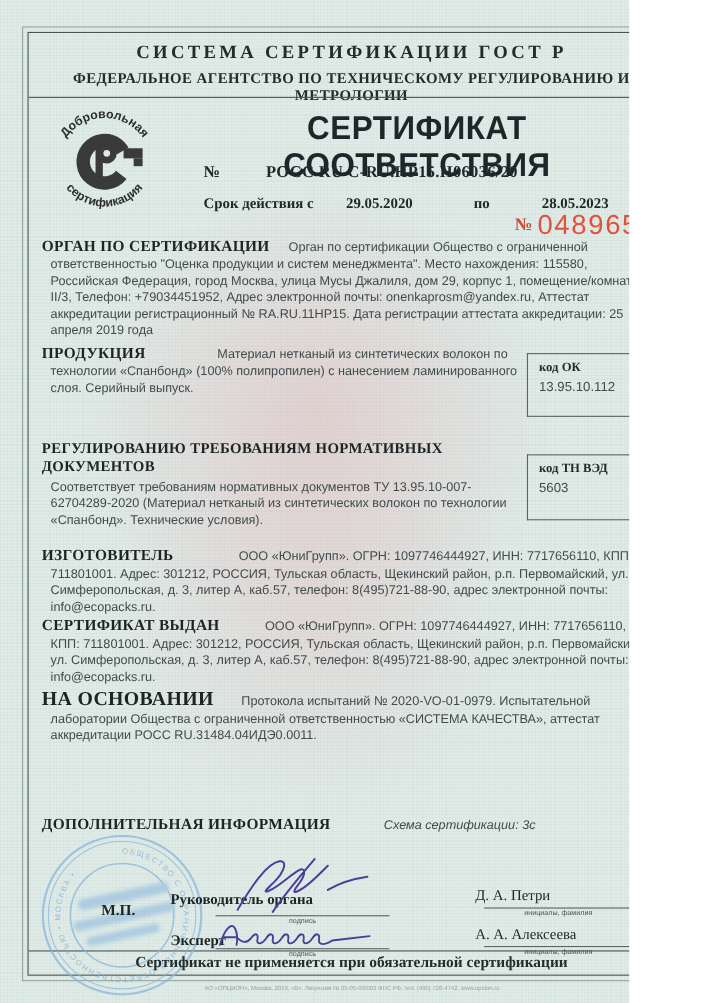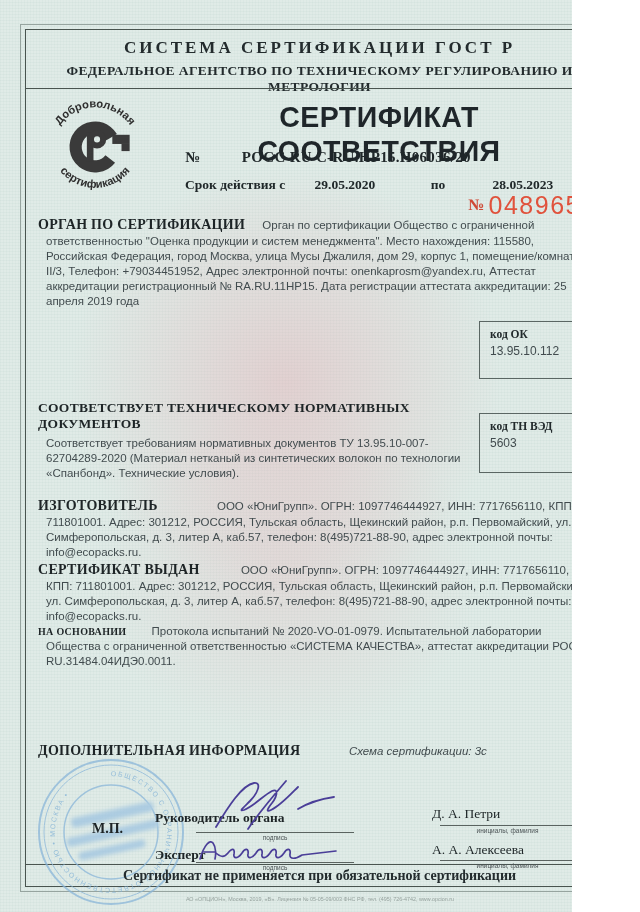--- a/index.html
+++ b/index.html
@@ -108,27 +108,33 @@
     <span class="v">0489650</span>
   </div>
 
   <div class="sec" style="top:216px;width:552px;">
     <p class="para">
       <span class="sh" style="margin-right:14px;font-size:14px;">ОРГАН ПО СЕРТИФИКАЦИИ</span>
       <span>Орган по сертификации Общество с ограниченной ответственностью "Оценка продукции и систем менеджмента". Место нахождения: 115580, Российская Федерация, город Москва, улица Мусы Джалиля, дом 29, корпус 1, помещение/комната II/3, Телефон: +79034451952, Адрес электронной почты: onenkaprosm@yandex.ru, Аттестат аккредитации регистрационный № RA.RU.11НР15. Дата регистрации аттестата аккредитации: 25 апреля 2019 года</span>
     </p>
   </div>
 
+  <div class="sec" style="top:313px;width:442px;">
+    <p class="para">
+      <span class="sh" style="margin-right:62px;font-size:14px;">ПРОДУКЦИЯ</span>
+      <span>Материал нетканый из синтетических волокон по технологии «Спанбонд» (100% полипропилен) с нанесением ламинированного слоя. Серийный выпуск.</span>
+    </p>
+  </div>
   <div class="codebox" style="top:321px;height:58px;">
     <div class="cl">код ОК</div>
     <div class="cv">13.95.10.112</div>
   </div>
 
   <div class="sec" style="top:400px;width:442px;">
-    <div class="sh">СООТВЕТСТВУЕТ ТЕХНИЧЕСКОМУ НОРМАТИВНЫХ ДОКУМЕНТОВ</div>
+    <div class="sh">РЕГУЛИРОВАНИЮ ТРЕБОВАНИЯМ НОРМАТИВНЫХ ДОКУМЕНТОВ</div>
     <p class="para" style="margin-top:4px;padding-left:8px;text-indent:0;">Соответствует требованиям нормативных документов ТУ 13.95.10-007-62704289-2020 (Материал нетканый из синтетических волокон по технологии «Спанбонд». Технические условия).</p>
   </div>
   <div class="codebox" style="top:413px;height:60px;">
     <div class="cl">код ТН ВЭД</div>
     <div class="cv">5603</div>
   </div>
 
   <div class="sec" style="top:497px;width:560px;">
     <p class="para">
       <span class="sh" style="margin-right:56px;font-size:14px;">ИЗГОТОВИТЕЛЬ</span>
@@ -138,21 +144,21 @@
 
   <div class="sec" style="top:561px;width:560px;">
     <p class="para">
       <span class="sh" style="margin-right:38px;font-size:14px;">СЕРТИФИКАТ ВЫДАН</span>
       <span>ООО «ЮниГрупп». ОГРН: 1097746444927, ИНН: 7717656110, КПП: 711801001. Адрес: 301212, РОССИЯ, Тульская область, Щекинский район, р.п. Первомайский, ул. Симферопольская, д. 3, литер А, каб.57, телефон: 8(495)721-88-90, адрес электронной почты: info@ecopacks.ru.</span>
     </p>
   </div>
 
   <div class="sec" style="top:624px;width:560px;">
     <p class="para">
-      <span class="sh" style="margin-right:22px;font-size:10px;">НА ОСНОВАНИИ</span>
+      <span class="sh" style="margin-right:22px;font-size:18px;">НА ОСНОВАНИИ</span>
       <span>Протокола испытаний № 2020-VO-01-0979. Испытательной лаборатории Общества с ограниченной ответственностью «СИСТЕМА КАЧЕСТВА», аттестат аккредитации РОСС RU.31484.04ИДЭ0.0011.</span>
     </p>
   </div>
 
   <div class="sec addl" style="top:741px;width:560px;">
     <span class="sh" style="font-size:14px;">ДОПОЛНИТЕЛЬНАЯ ИНФОРМАЦИЯ</span>
     <span class="txt">Схема сертификации: 3с</span>
   </div>
 
   <svg class="stamp" viewBox="0 0 190 160">

